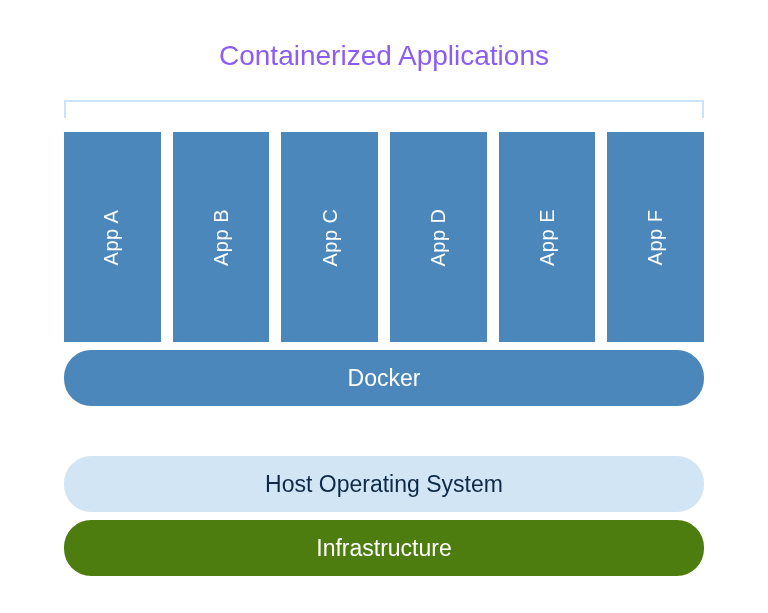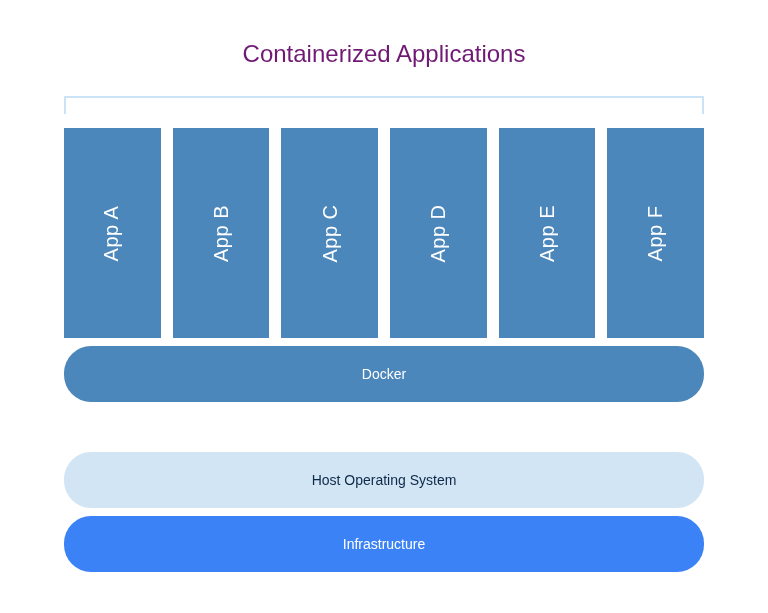--- a/index.html
+++ b/index.html
@@ -11,23 +11,23 @@
       width: 768px;
       height: 613px;
       background: #ffffff;
       font-family: -apple-system, BlinkMacSystemFont, "Segoe UI", Helvetica, Arial, sans-serif;
       display: flex;
       flex-direction: column;
       align-items: center;
       padding: 40px 64px 30px 64px;
     }
     .title {
-      font-size: 24px;
+      font-size: 28px;
       font-weight: 400;
-      color: #701a75;
+      color: #8b5cf6;
       margin-bottom: 28px;
       text-align: center;
     }
     .bracket {
       width: 100%;
       height: 18px;
       border: 2px solid #CBE3F6;
       border-bottom: none;
       margin-bottom: 14px;
     }
@@ -52,36 +52,36 @@
       transform: rotate(-90deg);
       white-space: nowrap;
       letter-spacing: 0.5px;
     }
     .layer {
       width: 100%;
       height: 56px;
       display: flex;
       align-items: center;
       justify-content: center;
-      font-size: 14px;
+      font-size: 23px;
       font-weight: 400;
       margin-bottom: 8px;
       border-radius: 27px;
     }
     .layer-docker {
       background: #4B87BB;
       color: #ffffff;
     }
     .layer-host {
       background: #D1E5F5;
       color: #0E2A47;
       margin-top: 42px;
     }
     .layer-infra {
-      background: #3b82f6;
+      background: #4d7c0f;
       color: #ffffff;
       margin-bottom: 0;
     }
   </style>
 </head>
 <body>
 
 <div class="title">Containerized Applications</div>
 
 <div class="bracket"></div>

